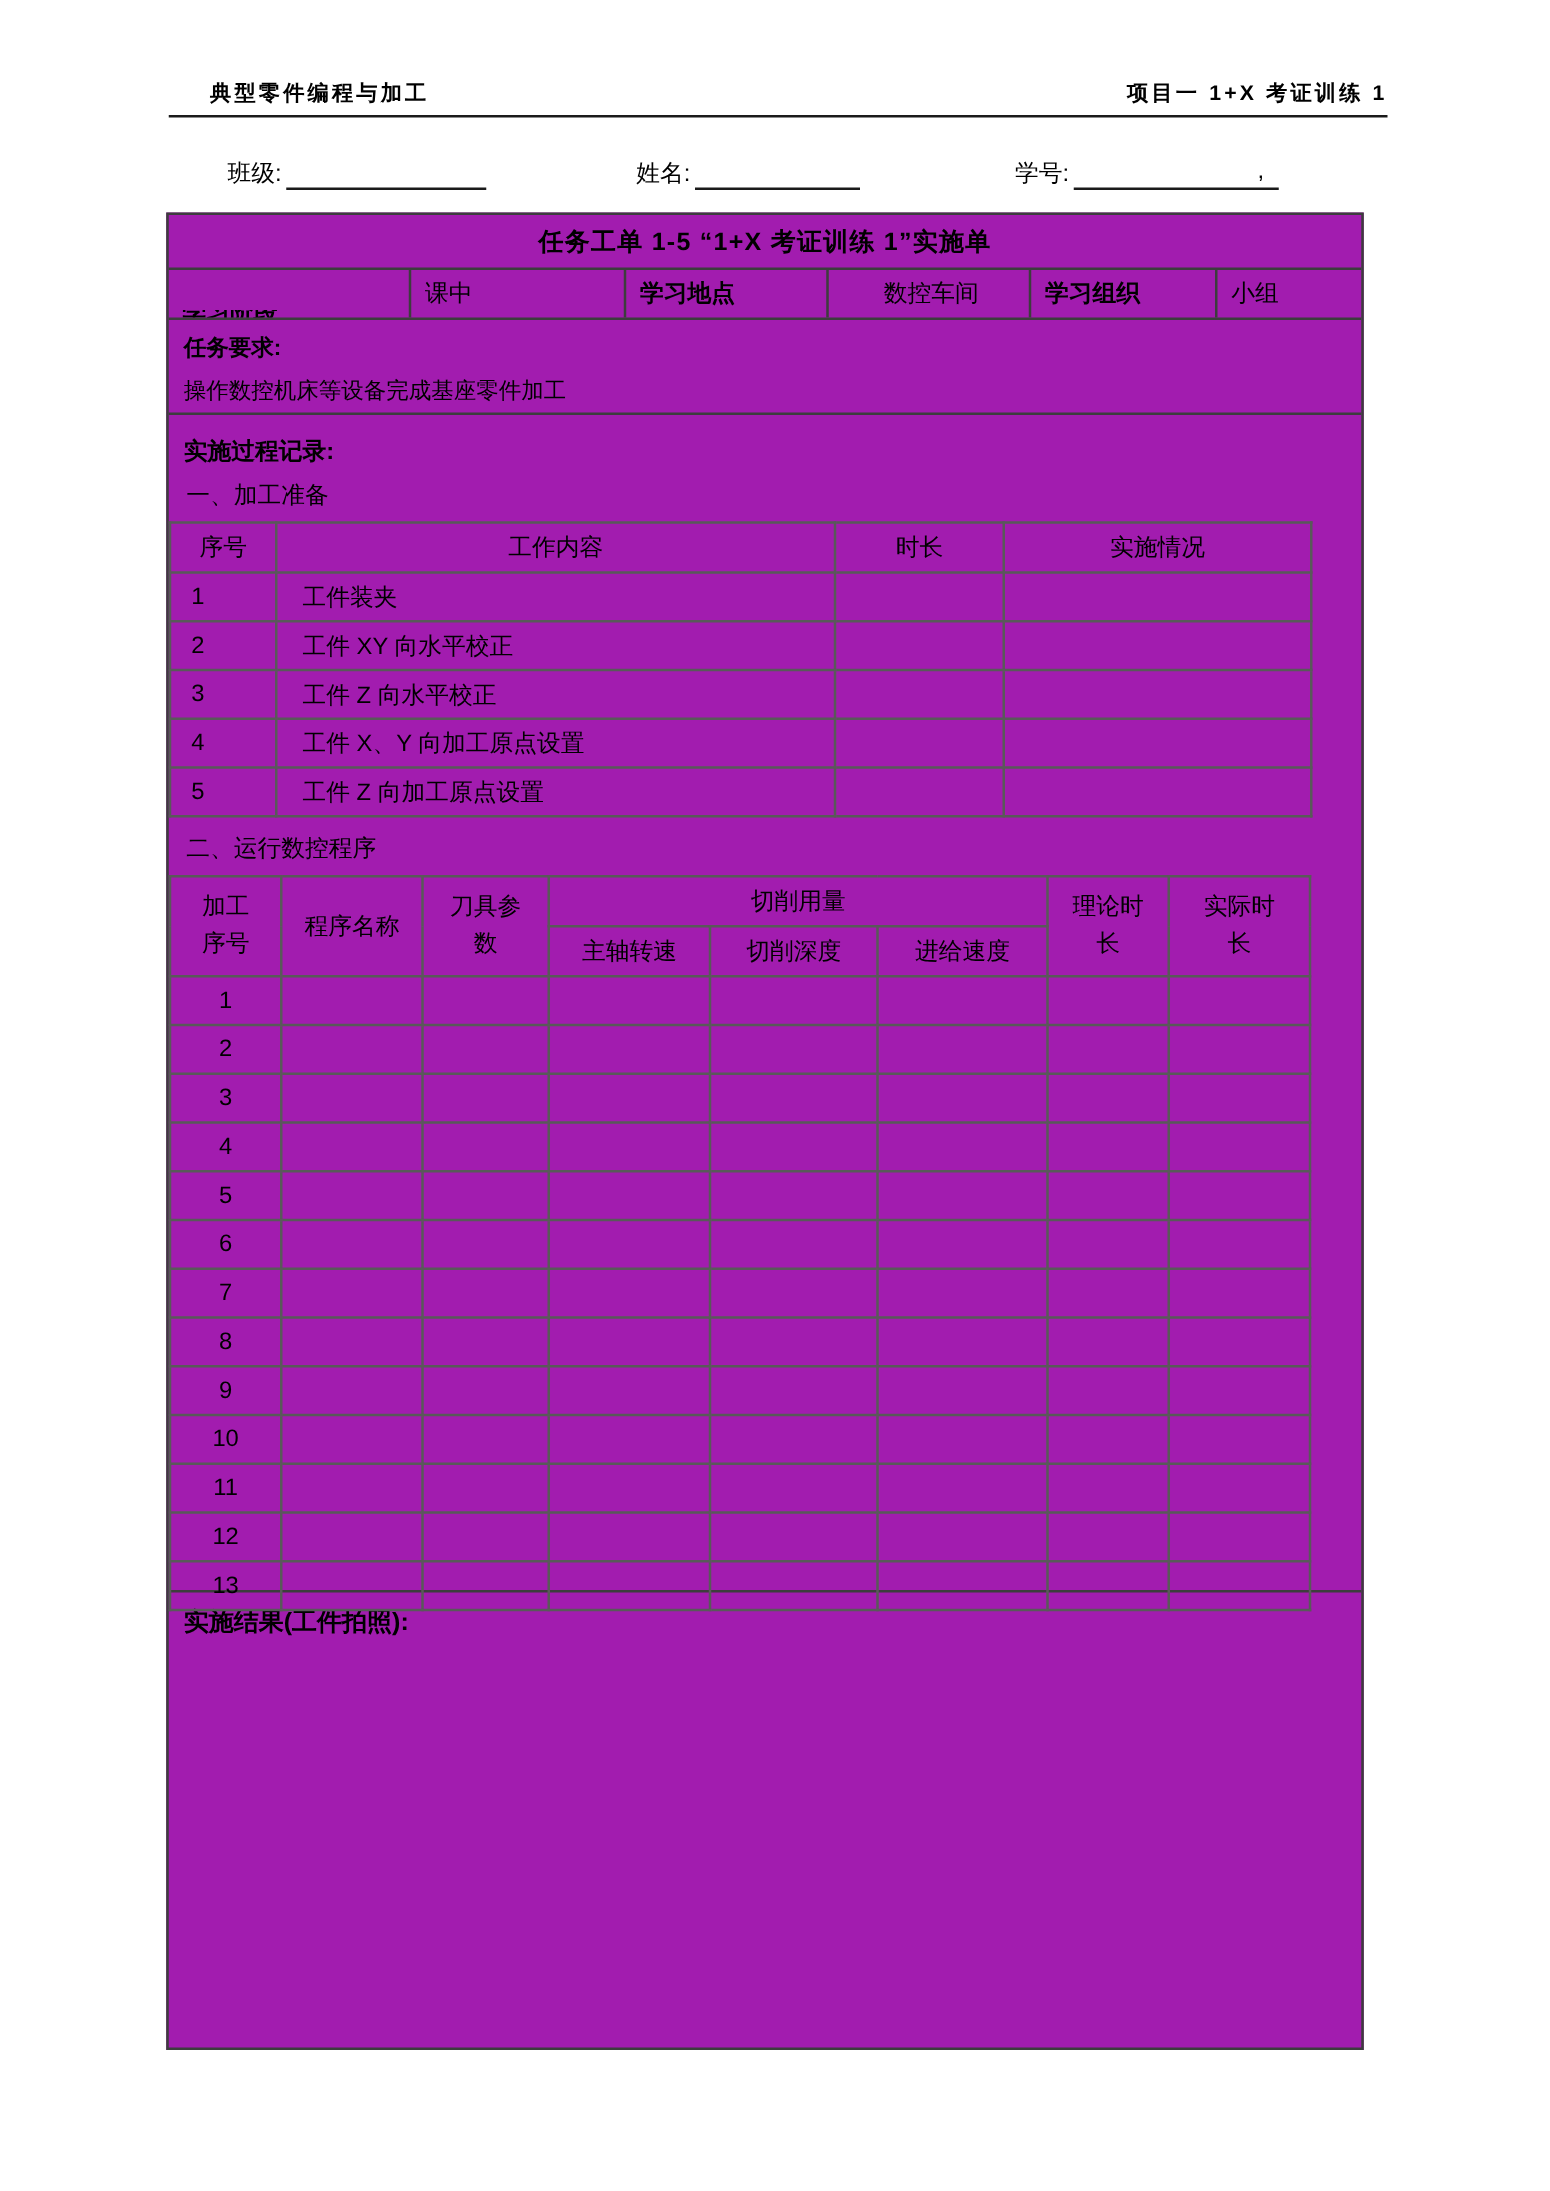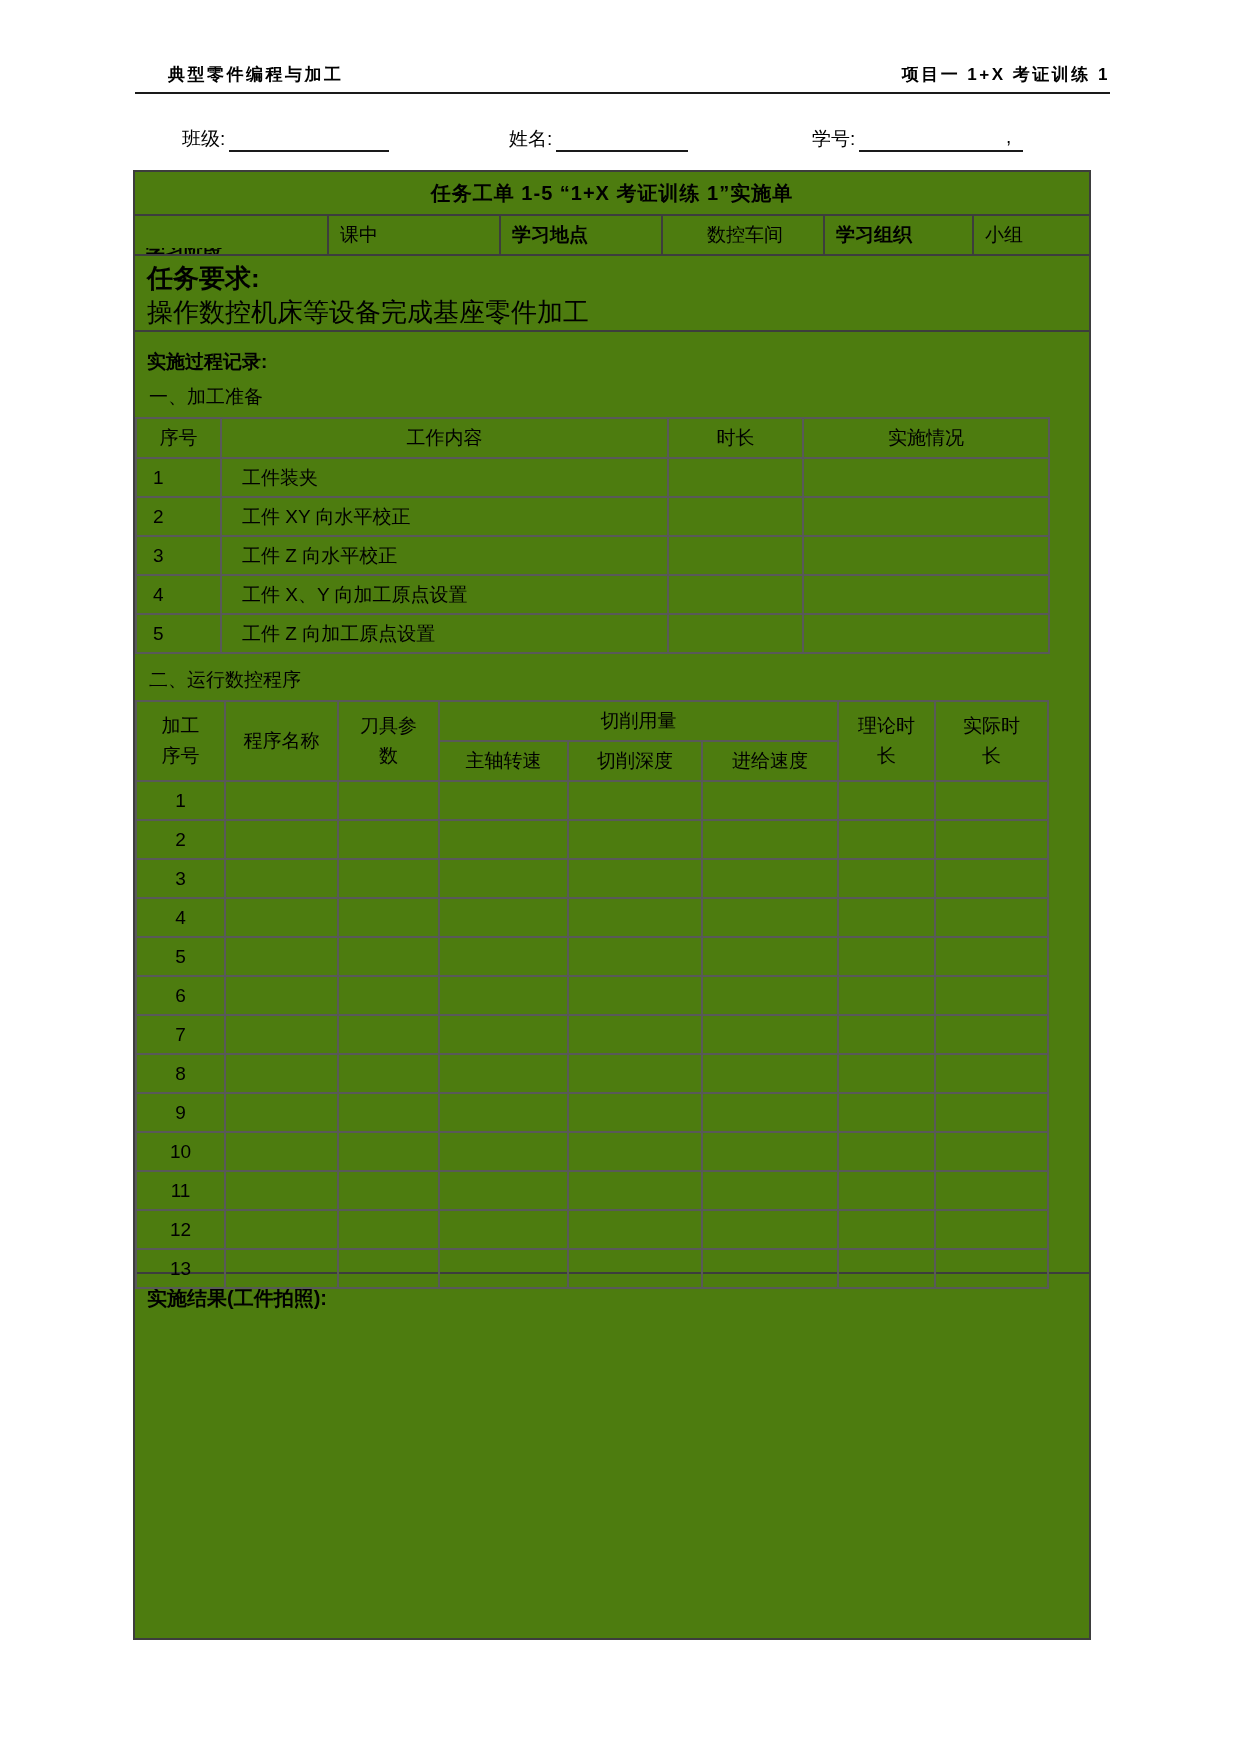--- a/index.html
+++ b/index.html
@@ -31,39 +31,39 @@
   .sg-class { left:170px; } .sg-name { left:497px; } .sg-id { left:800px; }
   .blank {
     display:inline-block; vertical-align:bottom;
     border-bottom:2px solid #1a1a1a; height:26px; margin-left:4px;
   }
   .blank .comma { float:right; padding-right:12px; font-size:19px; }
 
   
   .sheet {
     position:absolute; top:170px; left:133px; width:958px; height:1470px;
-    border:2.5px solid #3d3d3d; background:#4d7c0f;
+    border:2.5px solid #3d3d3d; background:#a21caf;
   }
   .srow { border-top:2px solid #3d3d3d; }
   .srow:first-child { border-top:none; }
 
   .title-row {
     height:42px; display:flex; align-items:center; justify-content:center;
     font-size:20px; font-weight:bold; letter-spacing:1px;
   }
   .info-row { height:40px; display:flex; font-size:19px; }
   .info-cell {
     display:flex; align-items:center; padding-left:11px;
     border-left:2px solid #3d3d3d; overflow:hidden;
   }
   .info-cell:first-child { border-left:none;margin-top:32px; }
   .info-cell.label { font-weight:bold; }
   .w1{width:192px;} .w2{width:172px;} .w3{width:162px;} .w4{width:162px;padding-left:44px;} .w5{width:149px;} .w6{flex:1;}
 
-  .req-row { height:76px; font-size:26px; }
+  .req-row { height:76px; font-size:18px; }
   .req-label { font-weight:bold; padding:7px 0 0 12px; line-height:30px; }
   .req-content { padding:4px 0 0 12px; line-height:30px; }
 
   .record-row { height:942px; position:relative; font-size:19px; }
   .record-label { font-weight:bold; padding:16px 0 0 12px; line-height:28px; }
   .section-heading { padding:7px 0 6px 14px; line-height:28px; }
 
   table.inner {
     border-collapse:collapse; table-layout:fixed;
   }

